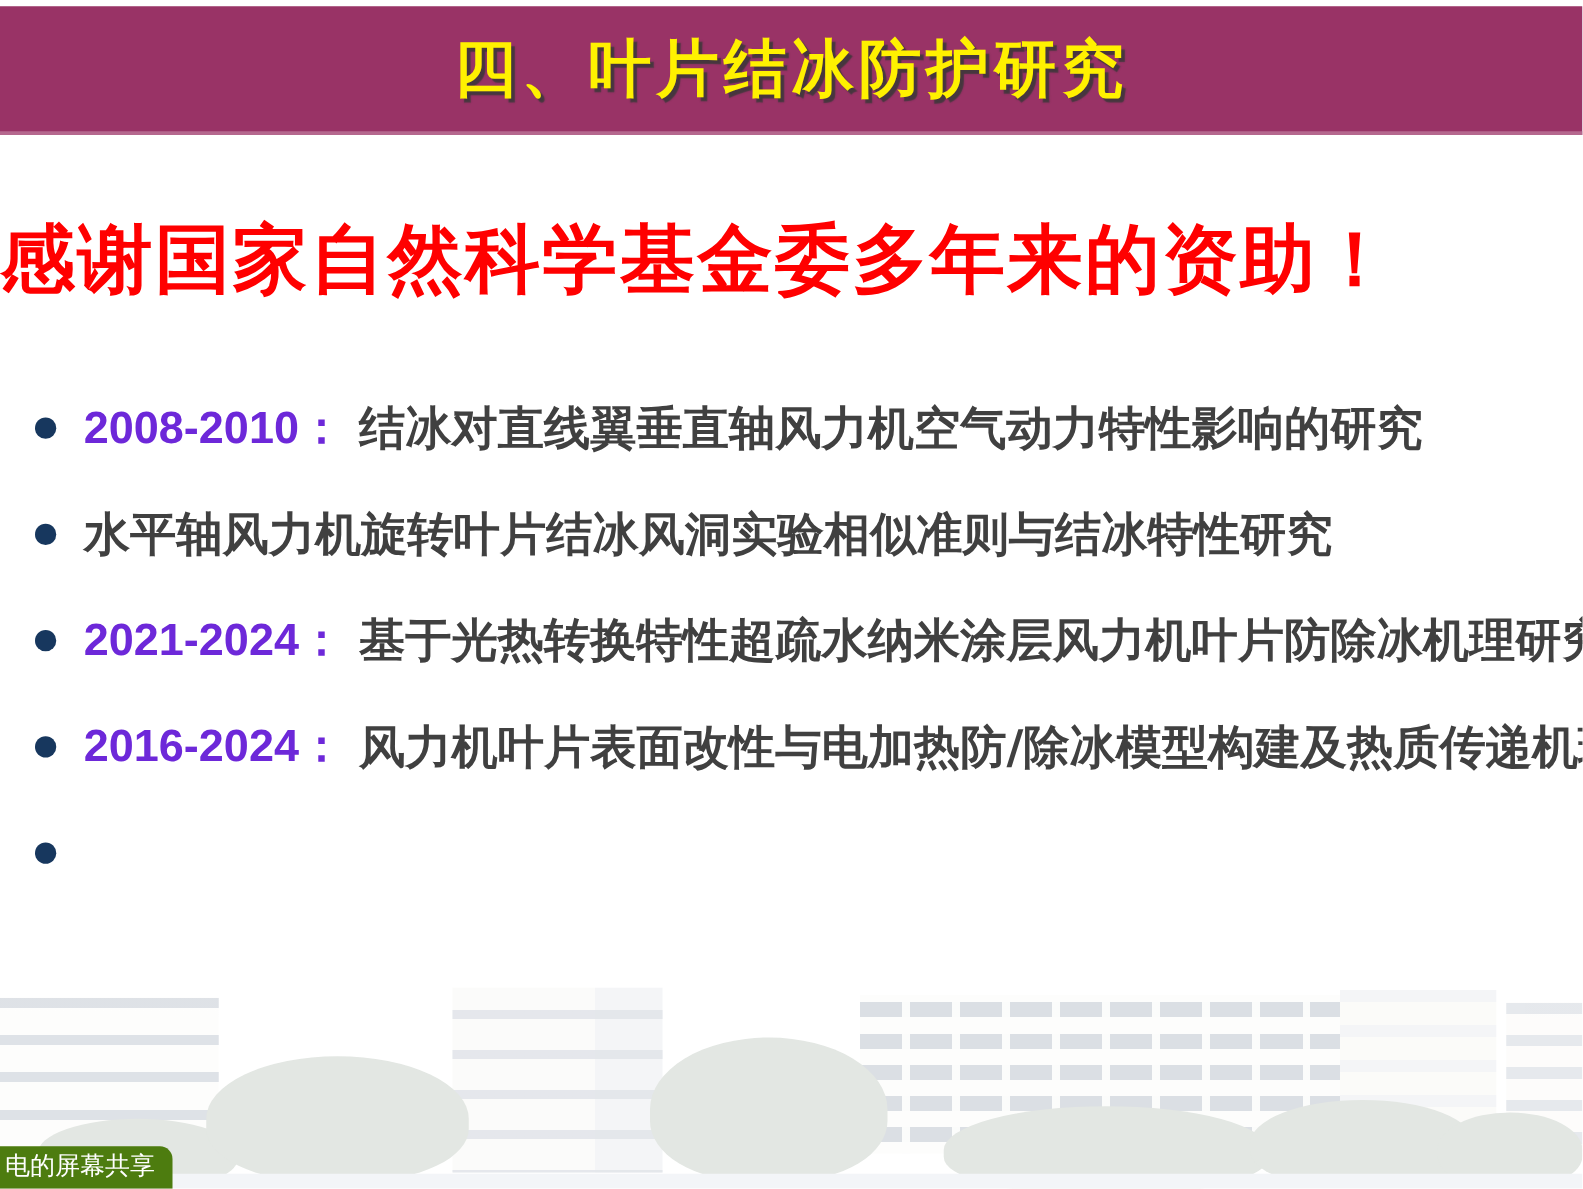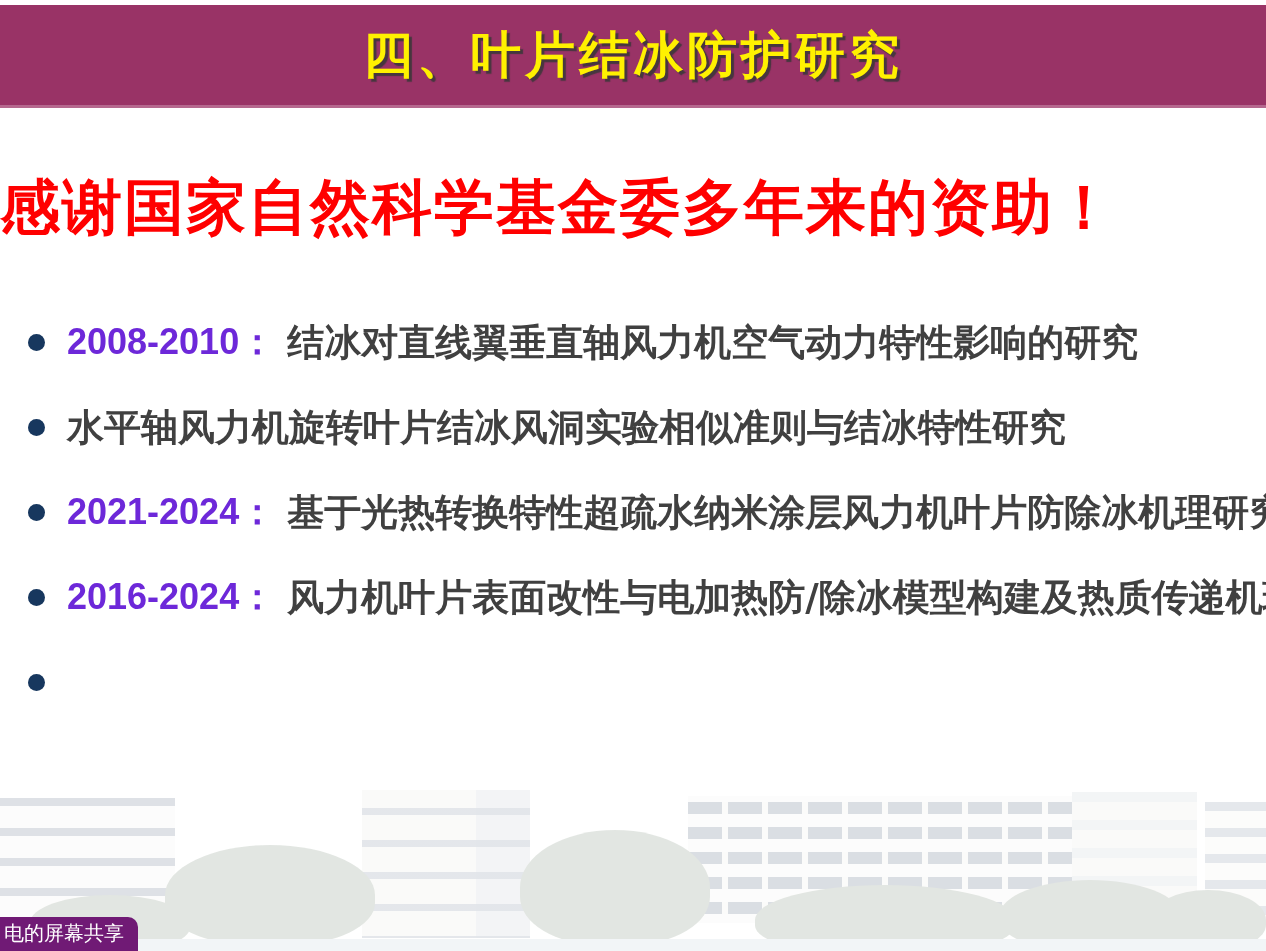--- a/index.html
+++ b/index.html
@@ -77,21 +77,21 @@
   .t2{left:520px;top:40px;width:190px;height:115px;}
   .t3{left:755px;top:95px;width:260px;height:70px;}
   .t4{left:1000px;top:90px;width:180px;height:70px;}
   .t5{left:30px;top:105px;width:160px;height:56px;}
   .t6{left:1150px;top:100px;width:116px;height:60px;}
   .ground{position:absolute;left:0;bottom:0;width:100%;height:12px;background:#c9d3dd;}
 
   
   .screenshare{
     position:absolute;left:0;bottom:0;z-index:10;
-    background:#701a75;color:#ffffff;
+    background:#4d7c0f;color:#ffffff;
     border-top-right-radius:10px;
     padding:6px 14px 8px 4px;
     font-size:20px;line-height:20px;
     font-family:"Liberation Sans", sans-serif;
     white-space:nowrap;
   }
 </style>
 </head>
 <body>
 

